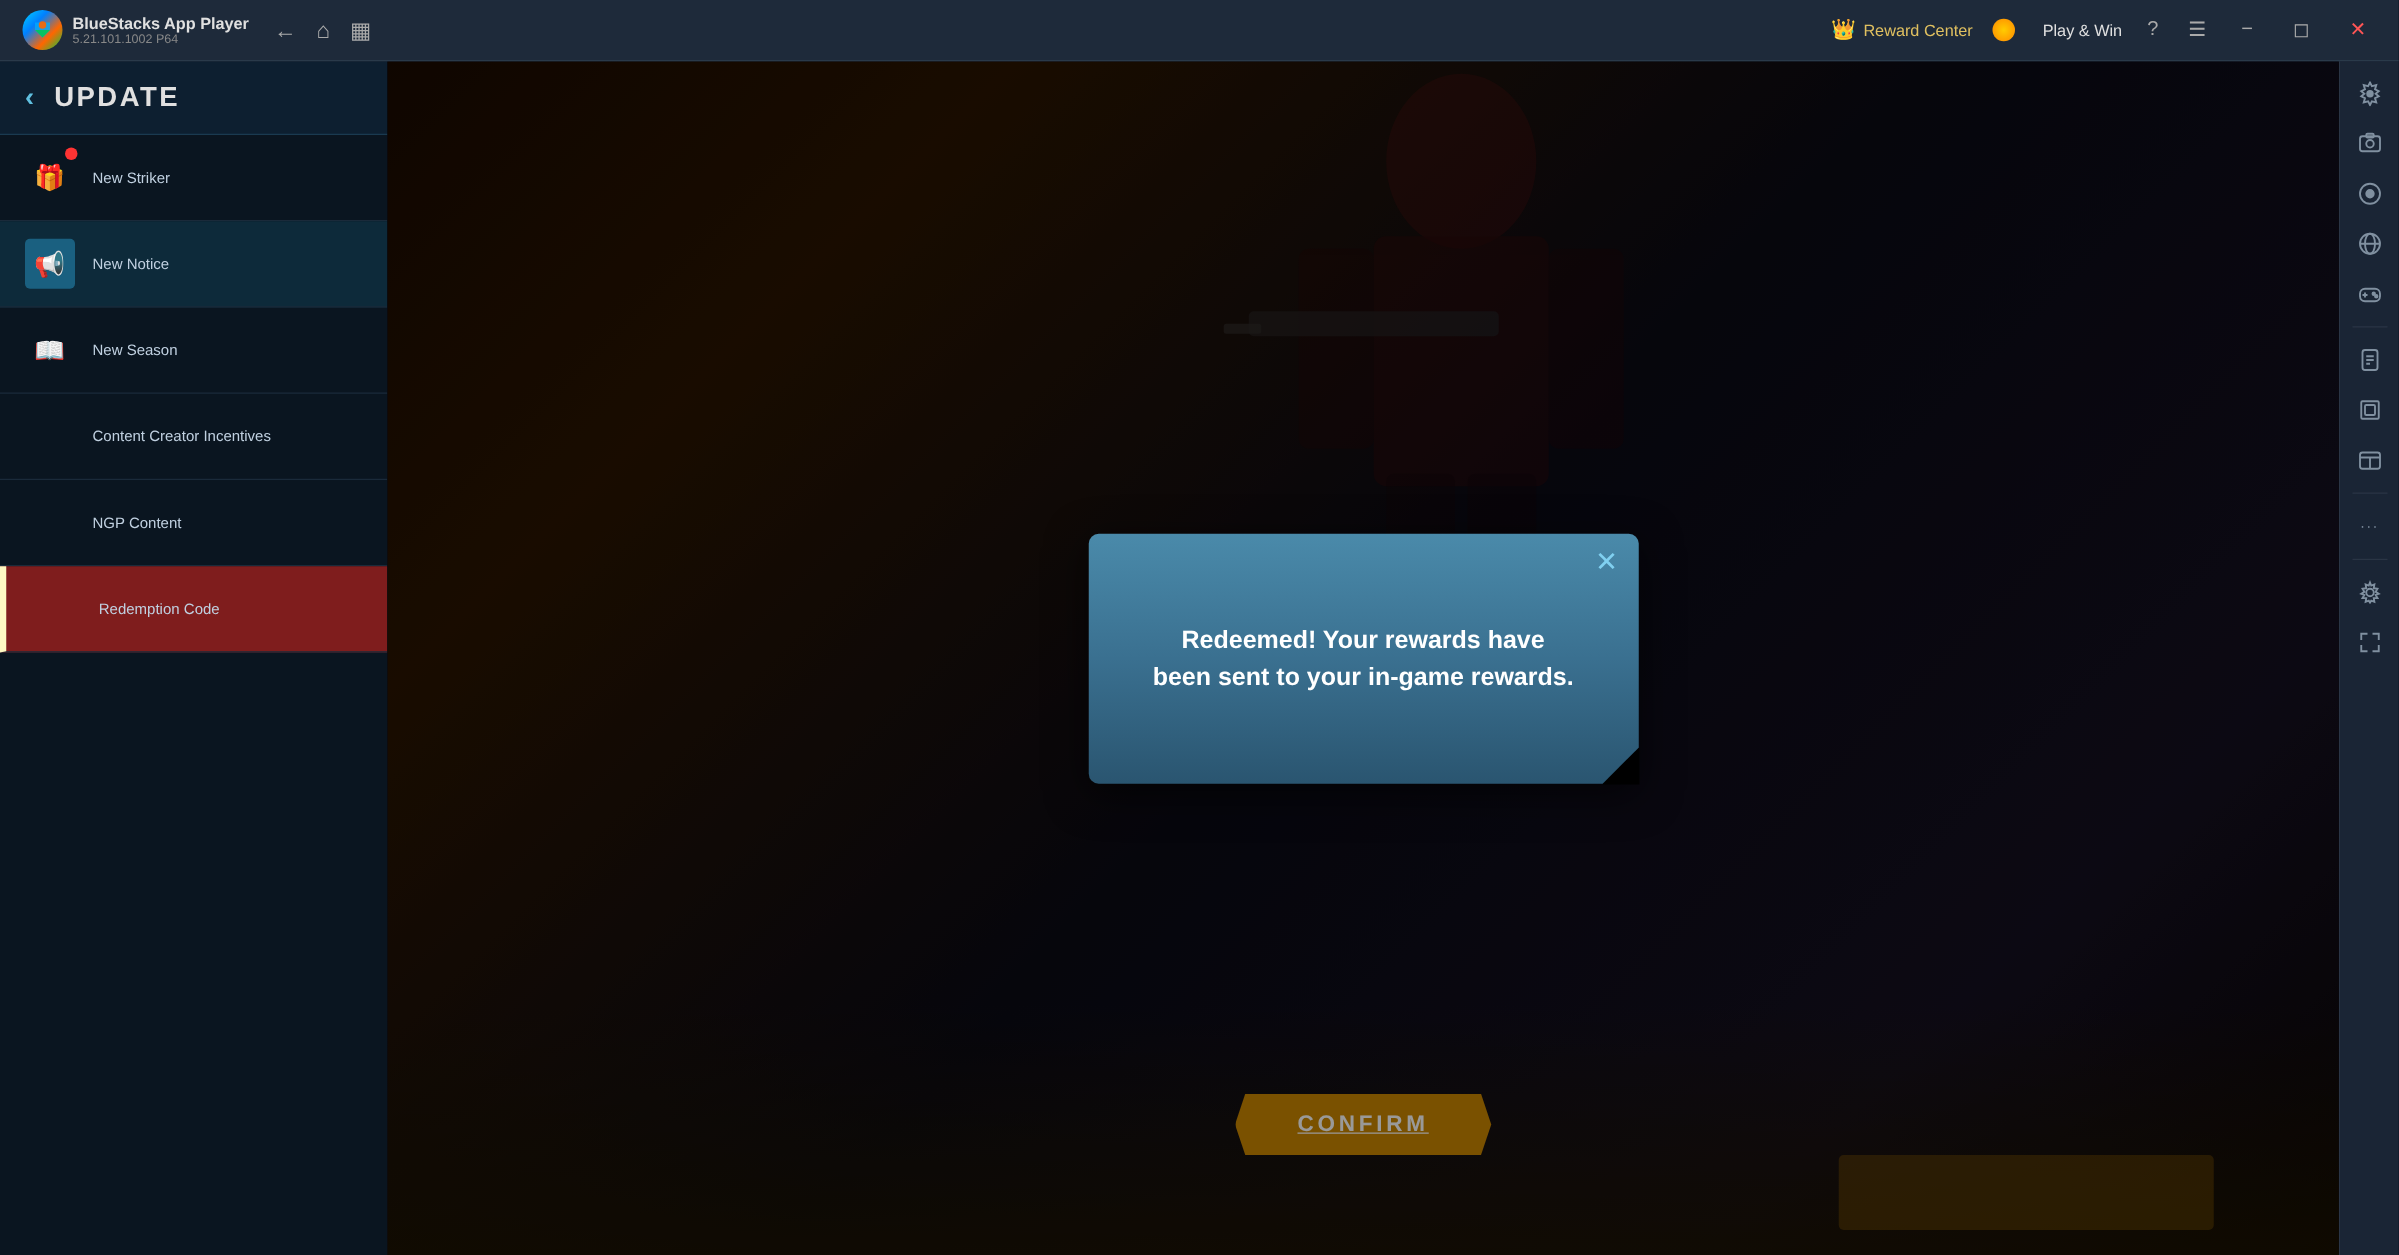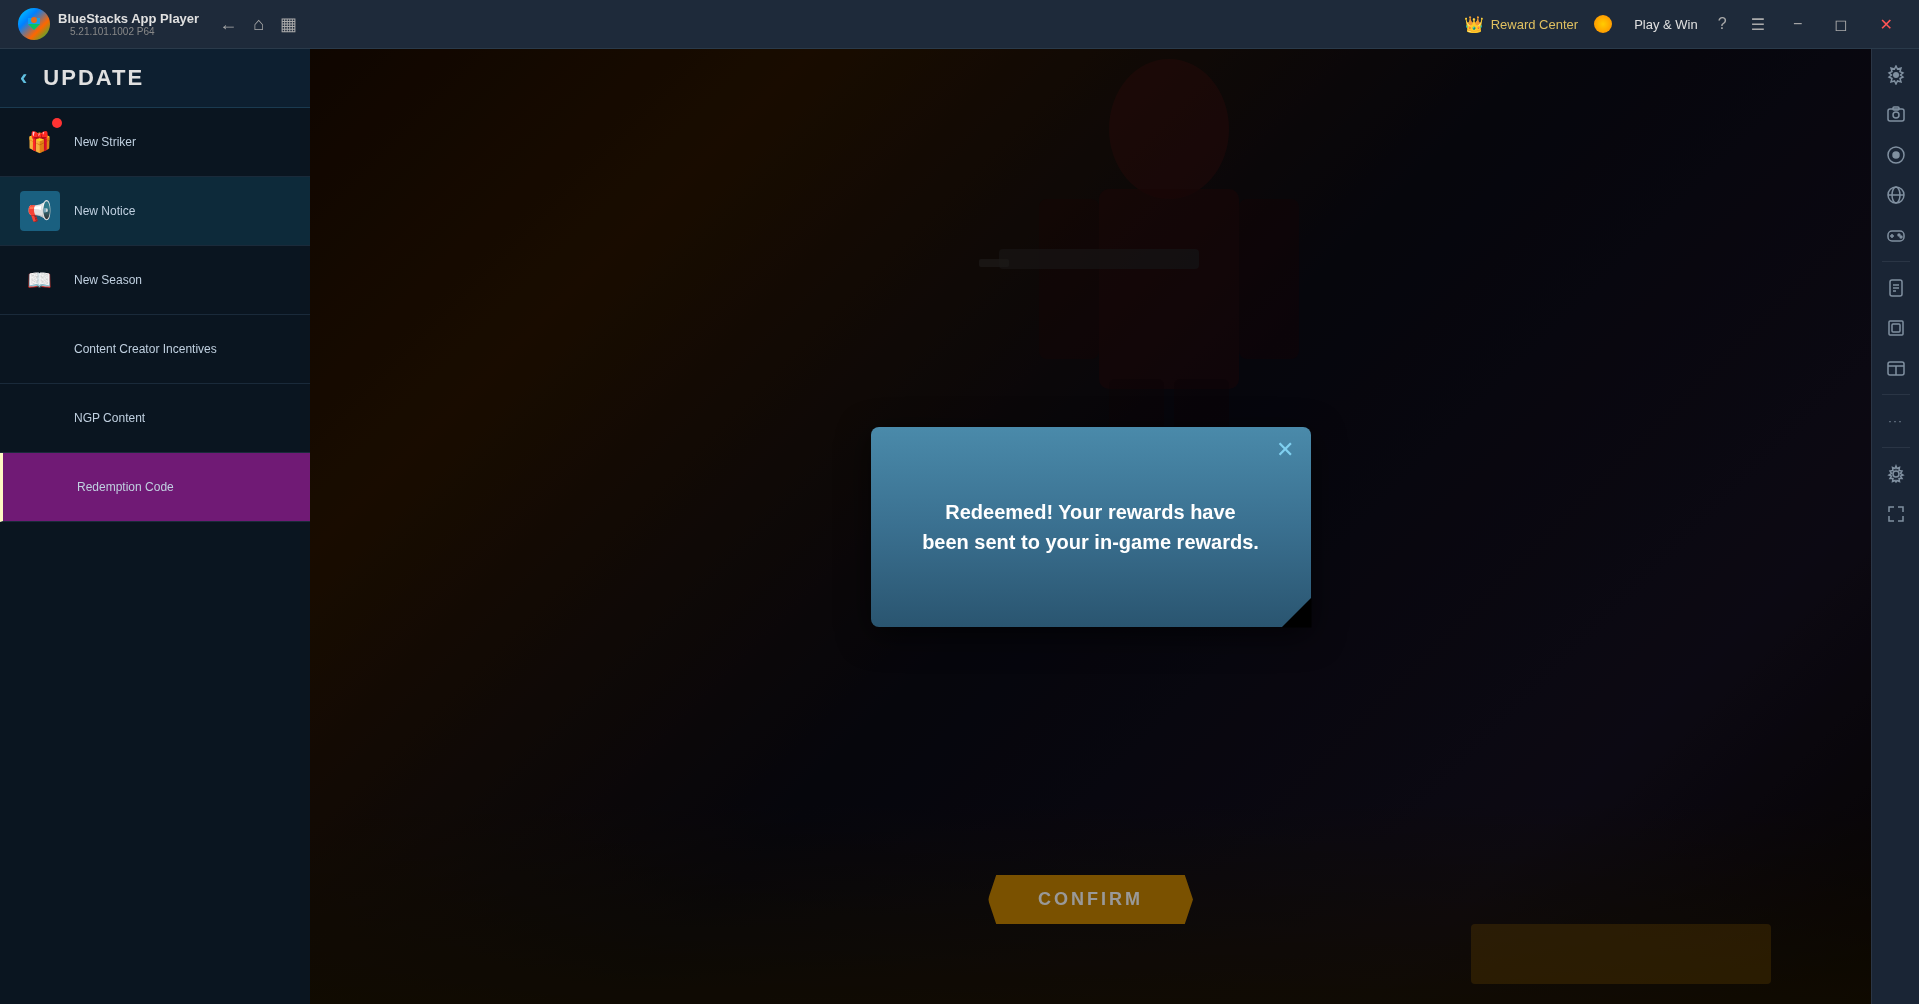--- a/index.html
+++ b/index.html
@@ -47,21 +47,20 @@
 
     #app-name {
       color: #e0e0e0;
       font-size: 13px;
       font-weight: 600;
     }
 
     #app-version {
       color: #888;
       font-size: 10px;
-      margin-left: 12px;
     }
 
     #nav-controls {
       display: flex;
       align-items: center;
       gap: 16px;
       margin-right: 20px;
     }
 
     .nav-btn {
@@ -175,22 +174,22 @@
     .menu-item {
       display: flex;
       align-items: center;
       padding: 14px 20px;
       cursor: pointer;
       border-bottom: 1px solid #1a2a3a;
       position: relative;
     }
 
     .menu-item.active {
-      background: #701a75;
-      border-left: 3px solid #fef9c3;
+      background: #7f1d1d;
+      border-left: 5px solid #fef9c3;
     }
 
     .menu-item.highlighted {
       background: #0d2a3a;
     }
 
     .menu-icon {
       width: 40px;
       height: 40px;
       display: flex;
@@ -246,20 +245,21 @@
     #confirm-btn {
       background: #cc8800;
       color: white;
       font-size: 18px;
       font-weight: 700;
       letter-spacing: 3px;
       padding: 14px 50px;
       border: none;
       cursor: pointer;
       clip-path: polygon(4% 0%, 96% 0%, 100% 50%, 96% 100%, 4% 100%, 0% 50%);
+      text-decoration: underline;
     }
 
     
     #modal-overlay {
       position: absolute;
       top: 0;
       left: 0;
       width: 100%;
       height: 100%;
       background: rgba(0,0,0,0.4);

